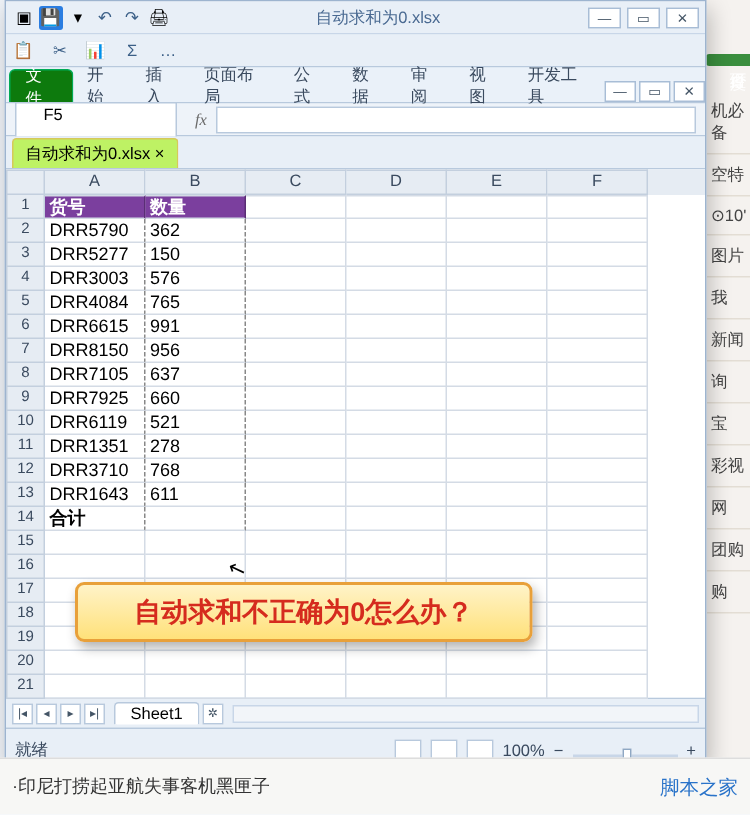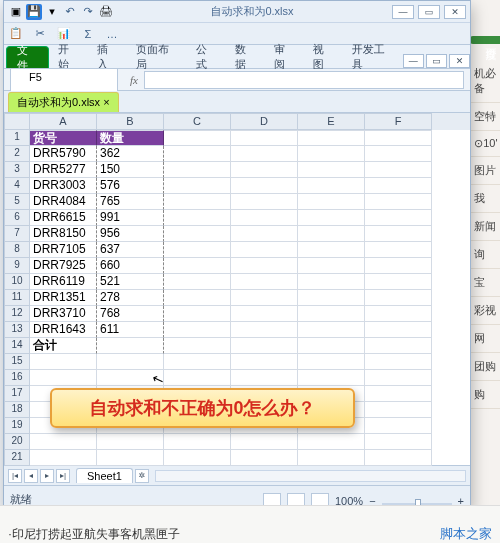--- a/index.html
+++ b/index.html
@@ -42,21 +42,21 @@
 .sheet-tab{background:#fff;border:1px solid #b8c9dd;border-bottom:none;padding:1px 10px;margin-left:4px;cursor:pointer;border-top-left-radius:3px;border-top-right-radius:3px}
 .hscroll{flex:1;height:12px;margin:0 4px;background:#f2f5f9;border:1px solid #c8d6e8}
 .statusbar{height:22px;background:#e8eff7;border-top:1px solid #b8c9dd;display:flex;align-items:flex-end;padding:0 6px;font-size:11px;color:#3a4a5f;gap:6px}
 .status-spacer{flex:1}
 .view-btn{width:18px;height:14px;border:1px solid #b8c9dd;background:#fff;cursor:pointer;display:inline-block}
 .zoom-track{width:70px;height:4px;background:#c8d6e8;position:relative}
 .zoom-thumb{position:absolute;left:33px;top:-4px;width:6px;height:12px;background:#fff;border:1px solid #8fa8c4}
 .right-strip{position:absolute;right:0;top:0;width:30px;height:506px;background:#f5f2ef;border-left:1px solid #d8d1c8;font-size:11px;color:#444;padding-top:60px}
 .rs-item{padding:6px 3px;border-bottom:1px solid #e3ddd4;cursor:pointer;text-align:left}
 .rs-tab{position:absolute;right:0;top:36px;width:30px;background:#3a8e3e;color:#fff;writing-mode:vertical-rl;padding:4px 2px;font-size:11px;cursor:pointer;border-radius:3px 0 0 3px}
-.bottom-area{position:absolute;left:0;bottom:0;width:500px;height:38px;background:#f7f7f5;border-top:1px solid #ddd;display:flex;align-items:flex-end;justify-content:space-between;padding:0 8px;font-size:12px;color:#333}
+.bottom-area{position:absolute;left:0;bottom:0;width:500px;height:38px;background:#f7f7f5;border-top:1px solid #ddd;display:flex;align-items:center;justify-content:space-between;padding:0 8px;font-size:12px;color:#333}
 .brand{color:#2973c9;font-size:13px}
 </style>
 </head>
 <body>
 
 <div class="right-strip">
   <div class="rs-tab">百度经</div>
   <div id="rs-list">
       <div class="rs-item">机必备</div>
       <div class="rs-item">空特</div>

